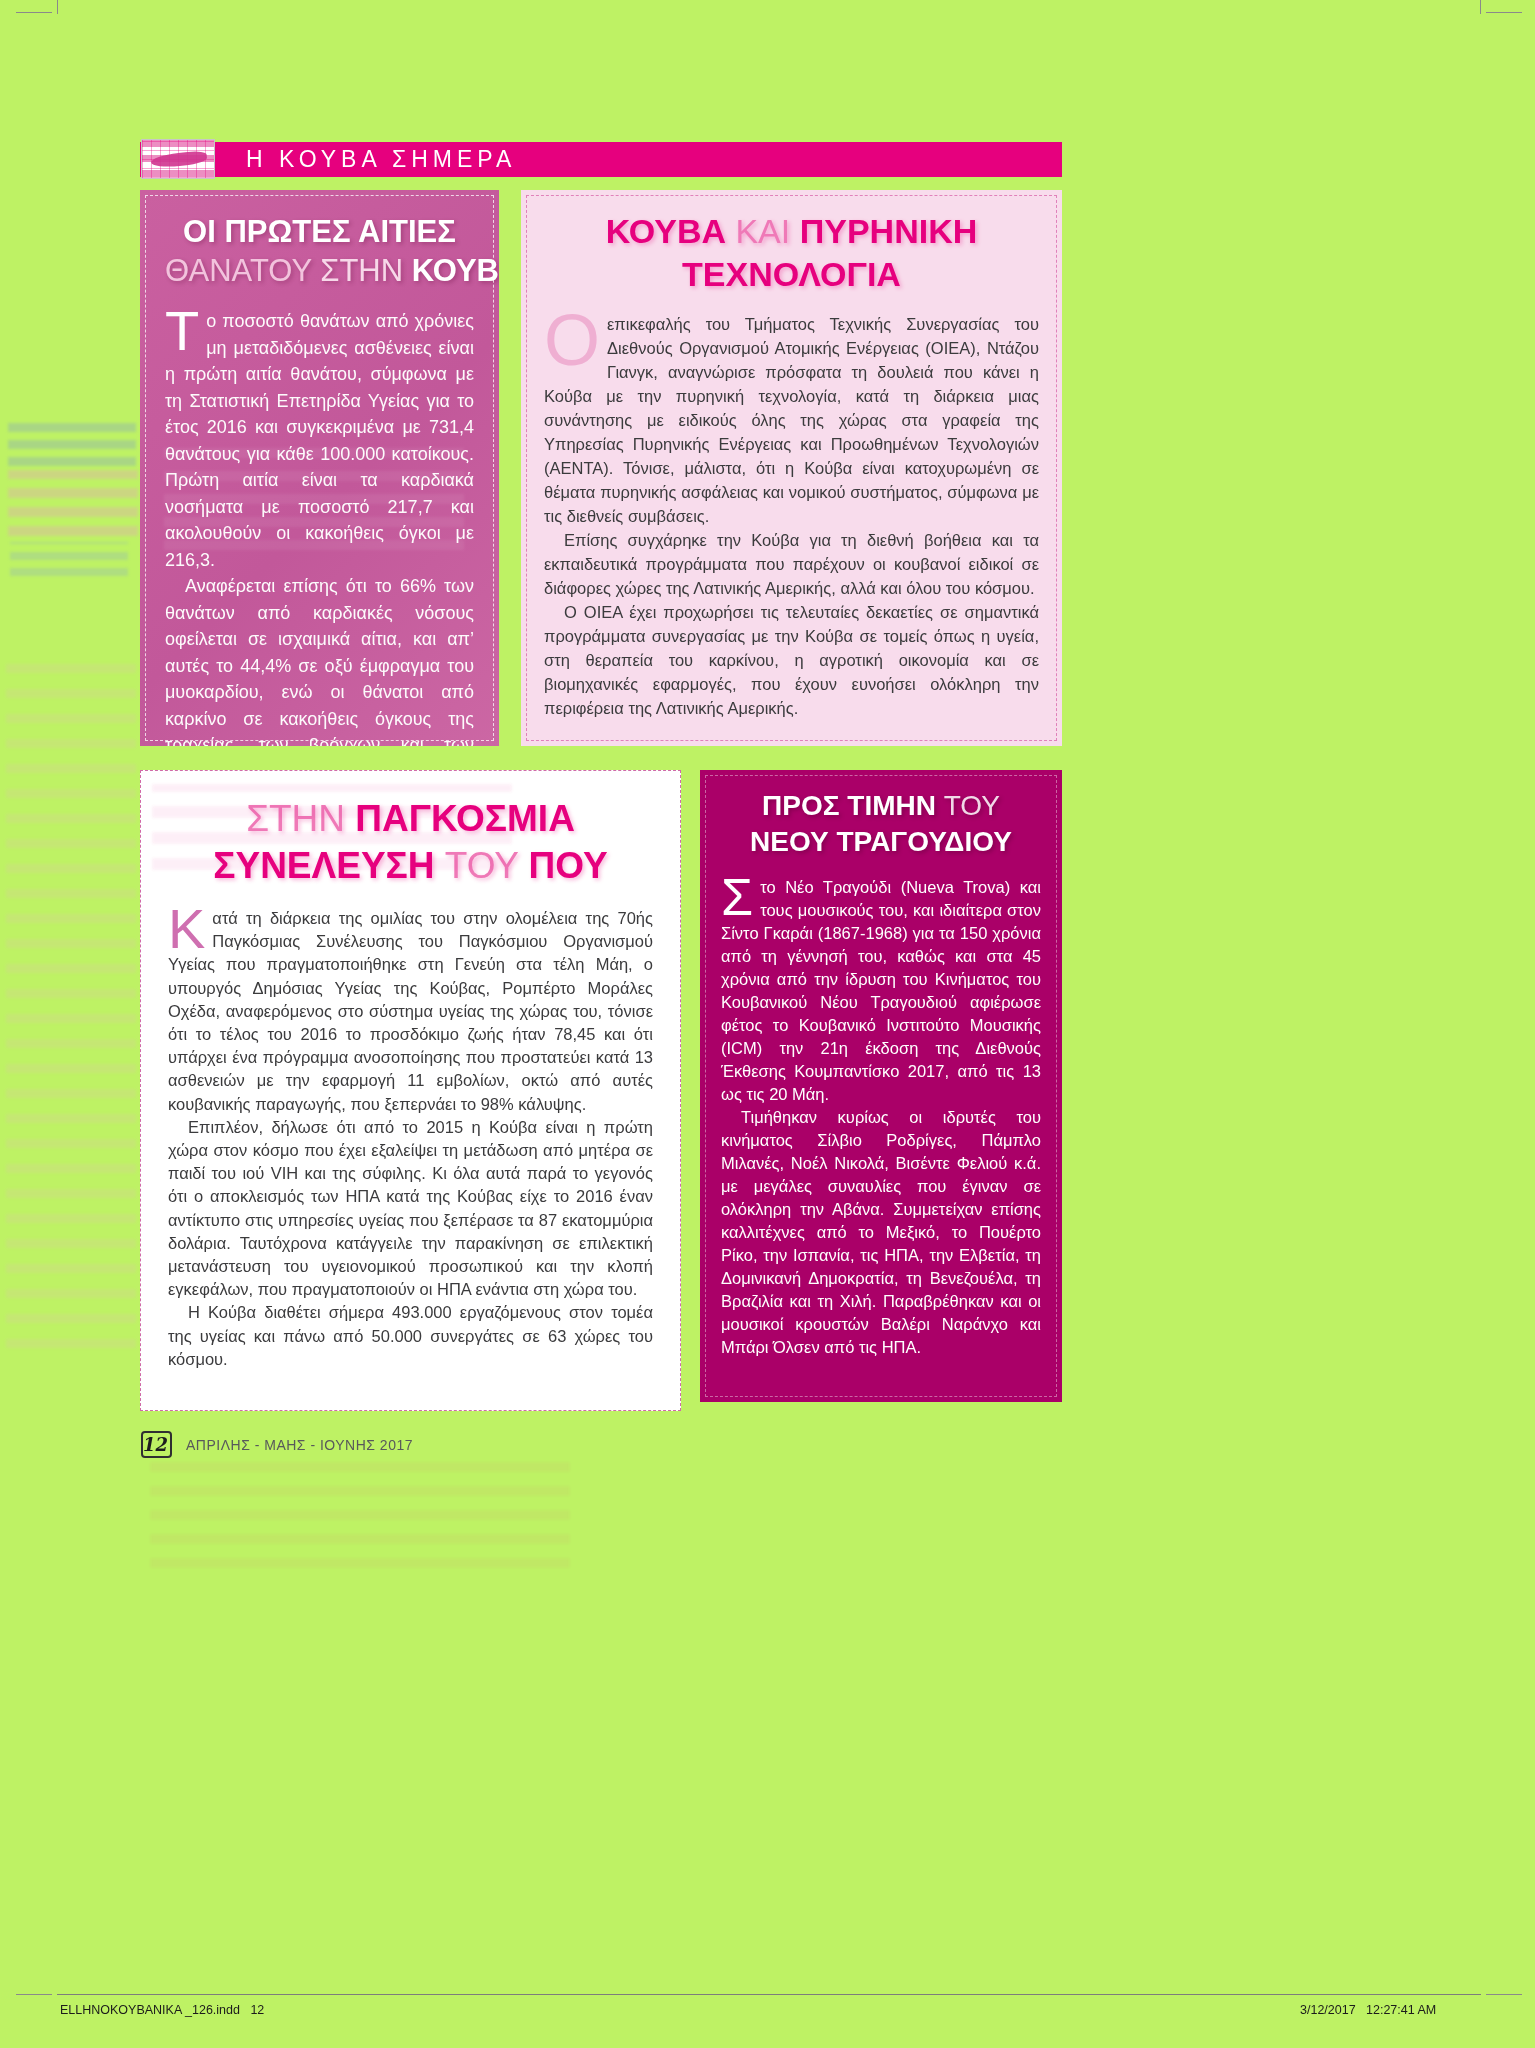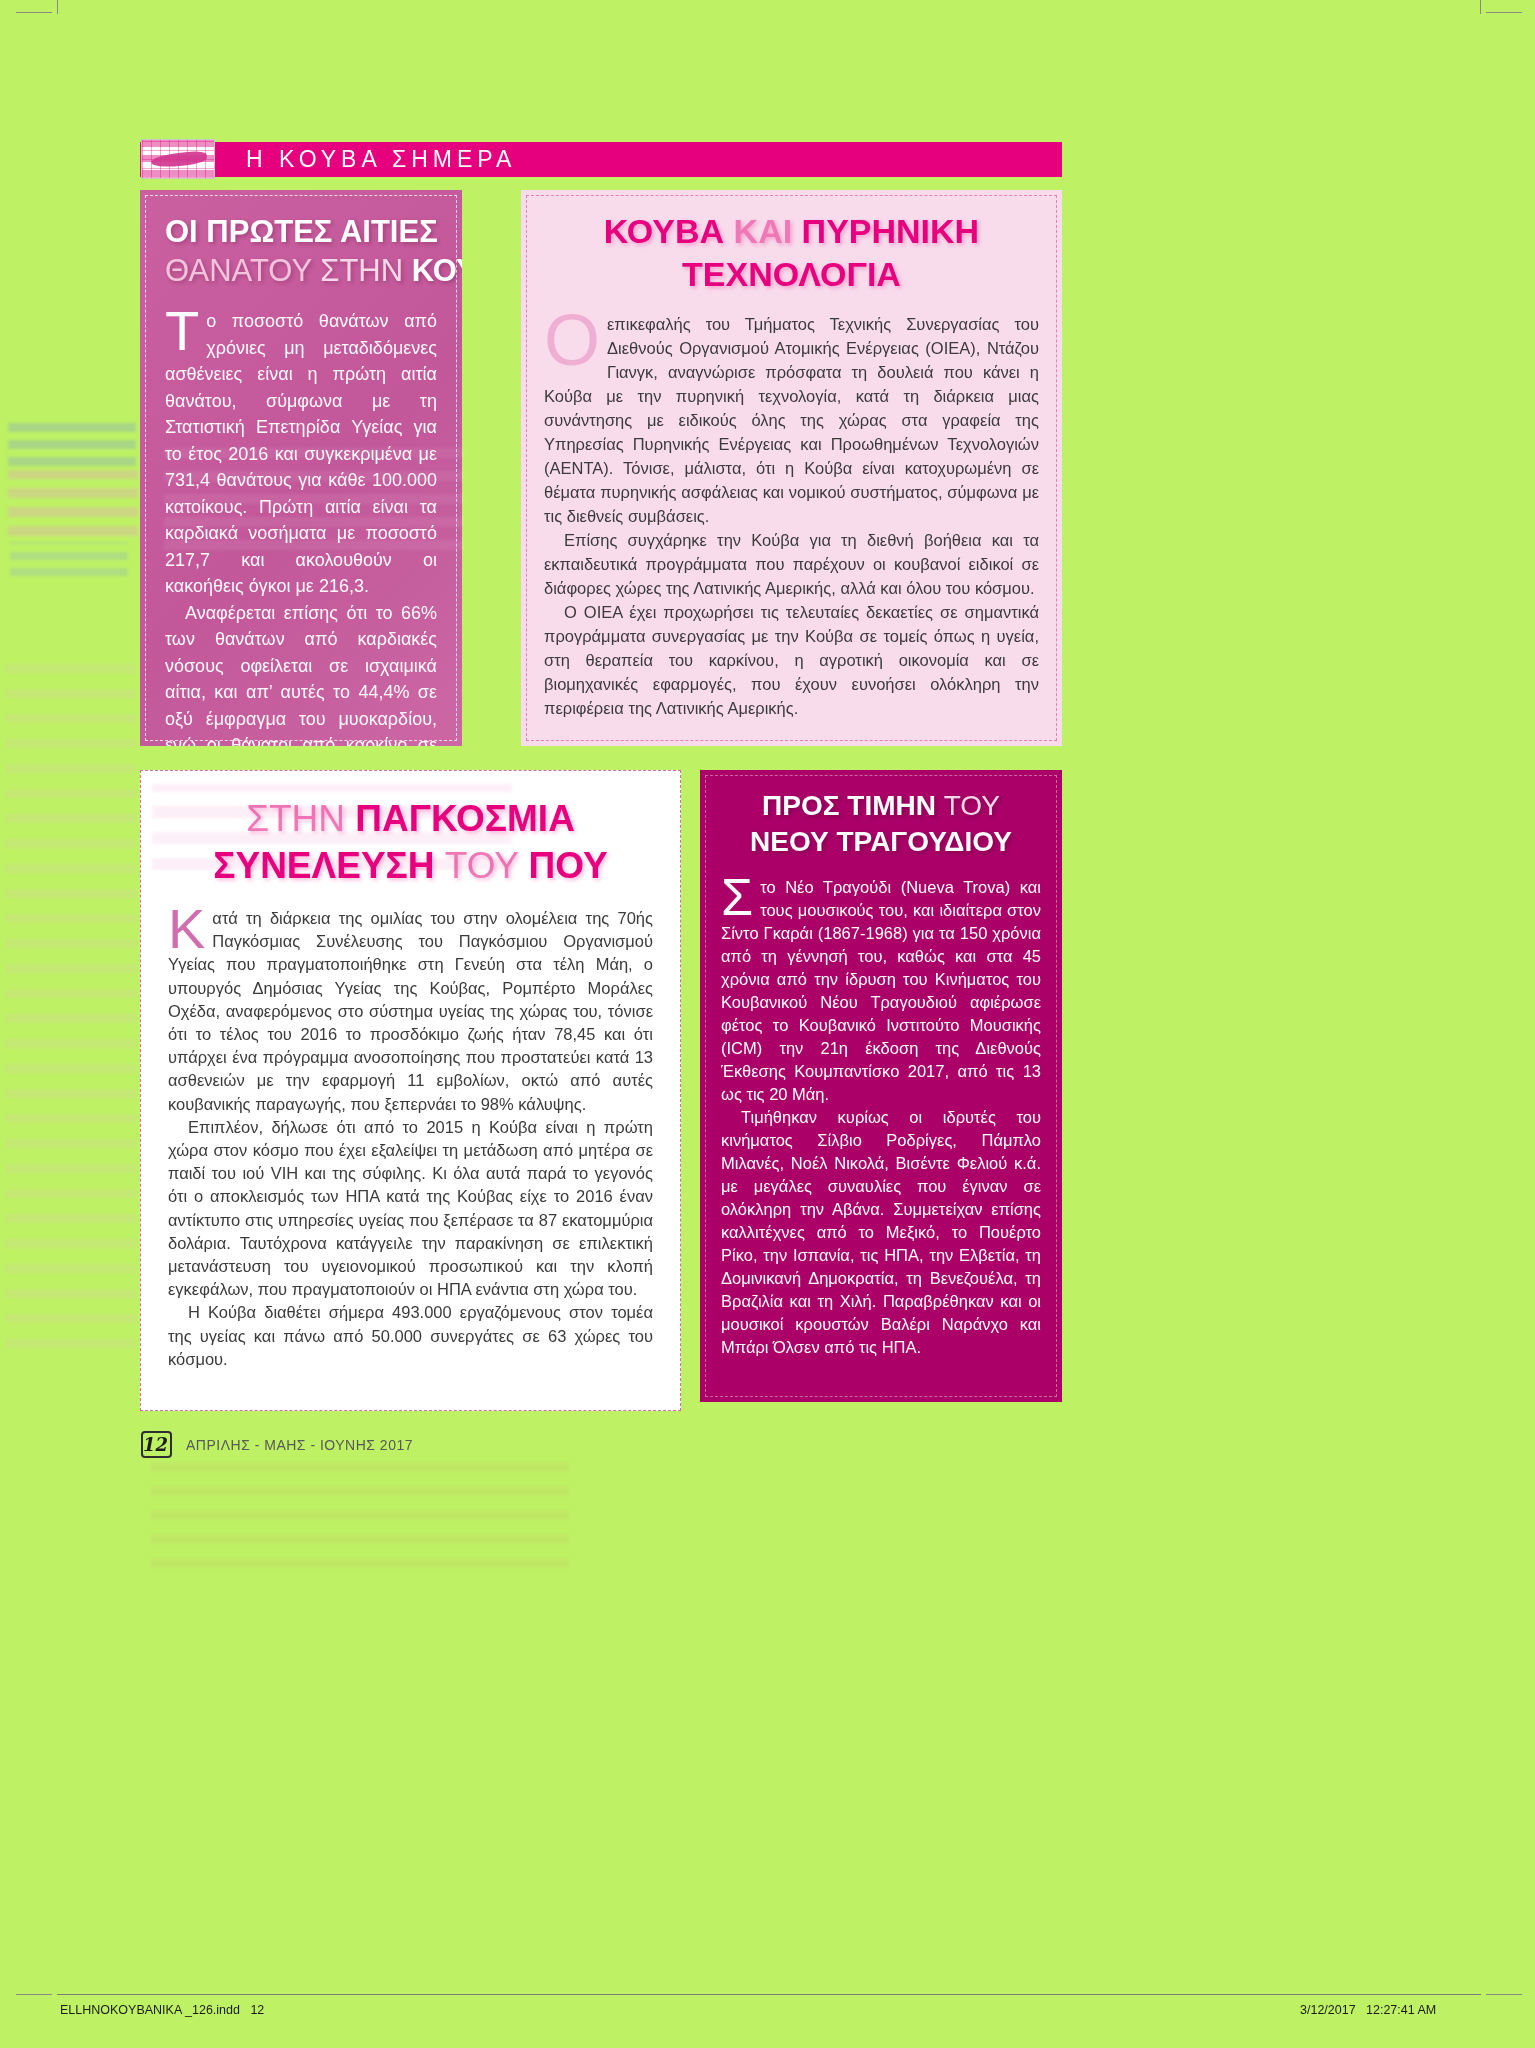--- a/index.html
+++ b/index.html
@@ -42,21 +42,21 @@
       repeating-linear-gradient(0deg, rgba(230,0,126,.35) 0 1px, transparent 1px 9px),
       repeating-linear-gradient(180deg, #ec8ec2 0 7px, #ffffff 7px 15px);
     border:1px solid #c7c7c7; }
   .flag .island { position:absolute; left:9px; top:13px; width:56px; height:13px;
     background:#d0348f; border-radius:60% 40% 50% 60%; transform:rotate(-6deg); opacity:.9; }
 
   
   .box { position:absolute; overflow:hidden; z-index:1; }
   .box .inner-dash { position:absolute; inset:5px; border:1px dashed; pointer-events:none; }
 
-  .box1 { left:140px; top:190px; width:322px; height:556px; padding:18px 25px 14px 25px;
+  .box1 { left:140px; top:190px; width:359px; height:556px; padding:18px 25px 14px 25px;
     background:linear-gradient(135deg,#ca60a0 0%, #c2589a 55%, #cc67a4 100%); }
   .box1 .inner-dash { border-color:rgba(255,255,255,.75); }
 
   .box2 { left:521px; top:190px; width:541px; height:556px; padding:14px 23px 12px 23px;
     background:#f8dcec; }
   .box2 .inner-dash { border-color:#e081ba; }
 
   .box3 { left:140px; top:770px; width:541px; height:641px; padding:18px 27px 14px 27px;
     background:#ffffff; border:1px dashed #d06aa8; }
 
@@ -69,21 +69,21 @@
   .a-title .line { display:block; }
   .a-title .b { font-weight:bold; }
 
   .box1 .a-title { font-size:31px; line-height:39px; color:#ffffff; margin:4px 0 18px 0;
     text-shadow:2px 2px 4px rgba(90,0,50,.3); }
   .box1 .a-title .pale { color:#f2c3dd; font-weight:normal; }
   .box1 .a-title .l { font-weight:normal; color:#f7d8e9; }
 
   .box2 .a-title { font-size:34px; line-height:43px; color:#e6007e; margin:6px 0 16px 0;
     text-shadow:2px 2px 4px rgba(230,0,126,.28); }
-  .box2 .a-title .l { font-weight:bold; color:#ef79b7; }
+  .box2 .a-title .l { font-weight:normal; color:#ef79b7; }
 
   .box3 .a-title { font-size:37px; line-height:47px; color:#e6007e; margin:6px 0 18px 0;
     text-shadow:2px 2px 4px rgba(230,0,126,.28); }
   .box3 .a-title .l { font-weight:normal; color:#ef79b7; }
 
   .box4 .a-title { font-size:28px; line-height:36px; color:#ffffff; margin:2px 0 16px 0;
     text-shadow:2px 2px 4px rgba(60,0,35,.35); }
   .box4 .a-title .l { font-weight:normal; color:rgba(255,255,255,.85); }
 
   

